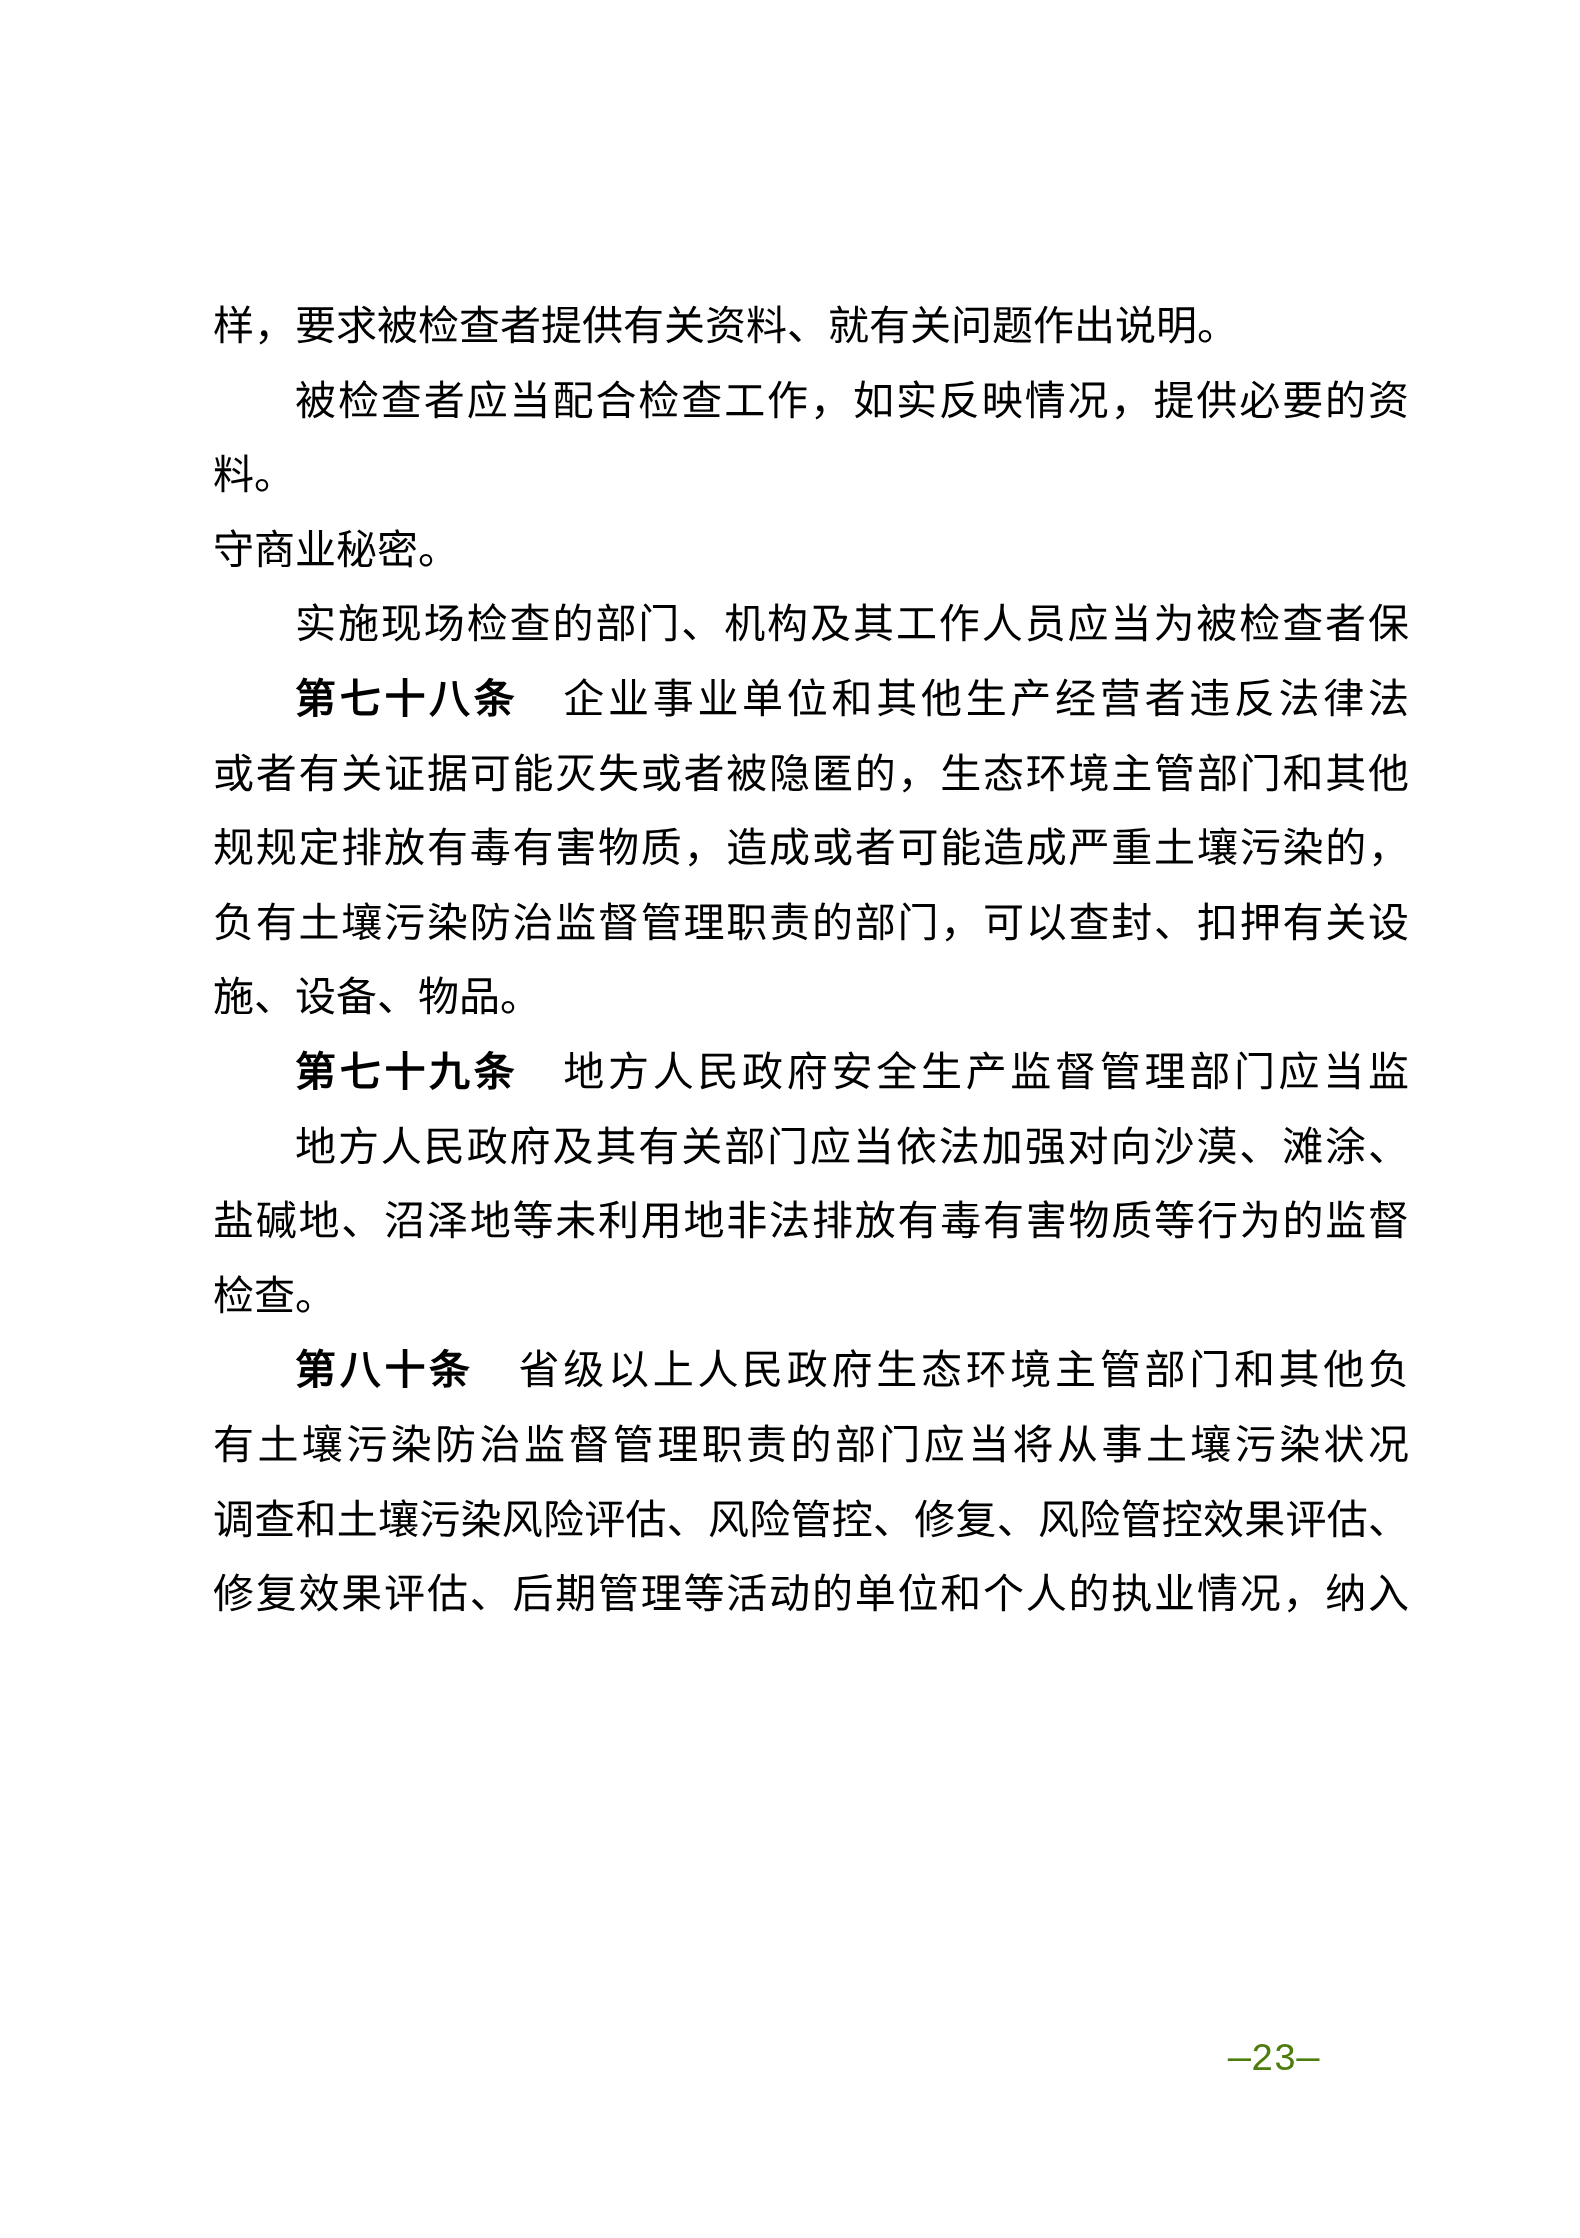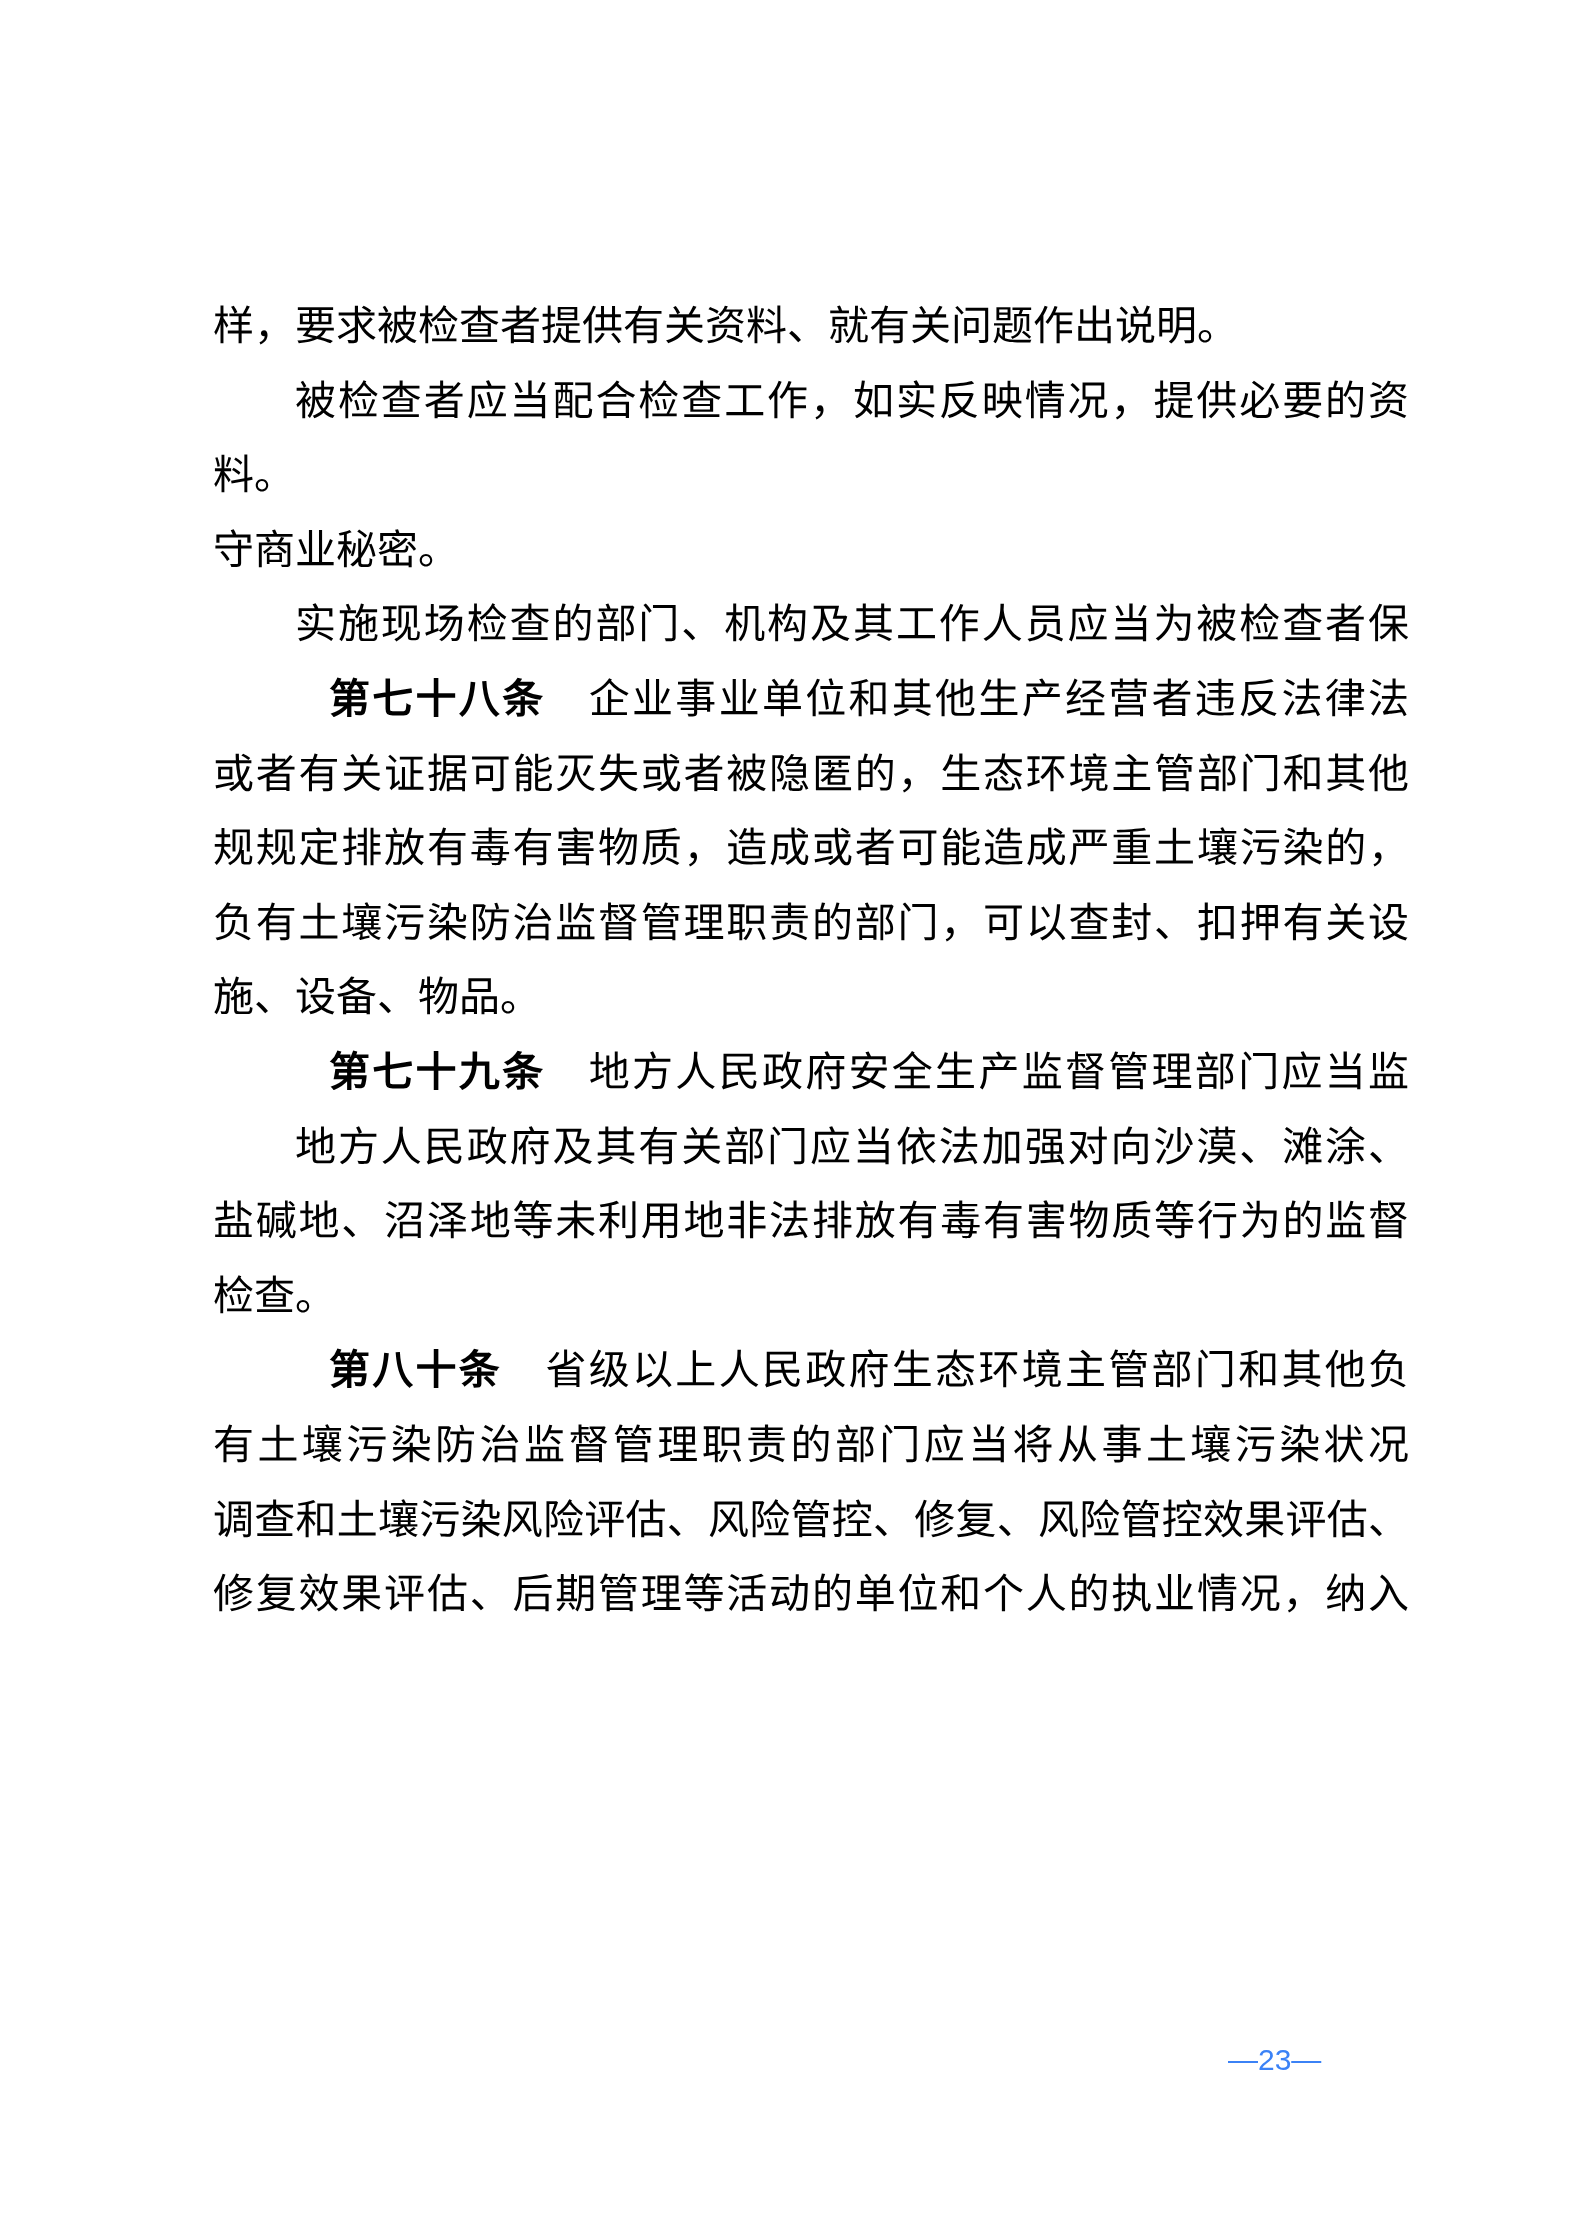--- a/index.html
+++ b/index.html
@@ -33,30 +33,29 @@
   .line.j {
     text-align: justify;
     text-align-last: justify;
   }
   .line.ind {
     padding-left: 82px;
   }
   .seg-bold {
     font-weight: 700;
     font-family: Liberation Sans, sans-serif;
-    margin-left: 34px;
   }
   .pagenum {
     position: absolute;
     left: 1228px;
     top: 2038px;
-    font-size: 30px;
+    font-size: 38px;
     line-height: 44px;
-    font-family: Liberation Sans, sans-serif;
-    color: #3b82f6;
+    font-family: Liberation Mono, monospace;
+    color: #4d7c0f;
     letter-spacing: 0;
   }
 </style>
 </head>
 <body>
 
 <div class="page">
   <div class="doc-body" id="doc-body">
       <div class="line"><span>样，要求被检查者提供有关资料、就有关问题作出说明。</span></div>
       <div class="line j ind"><span>被检查者应当配合检查工作，如实反映情况，提供必要的资</span></div>

